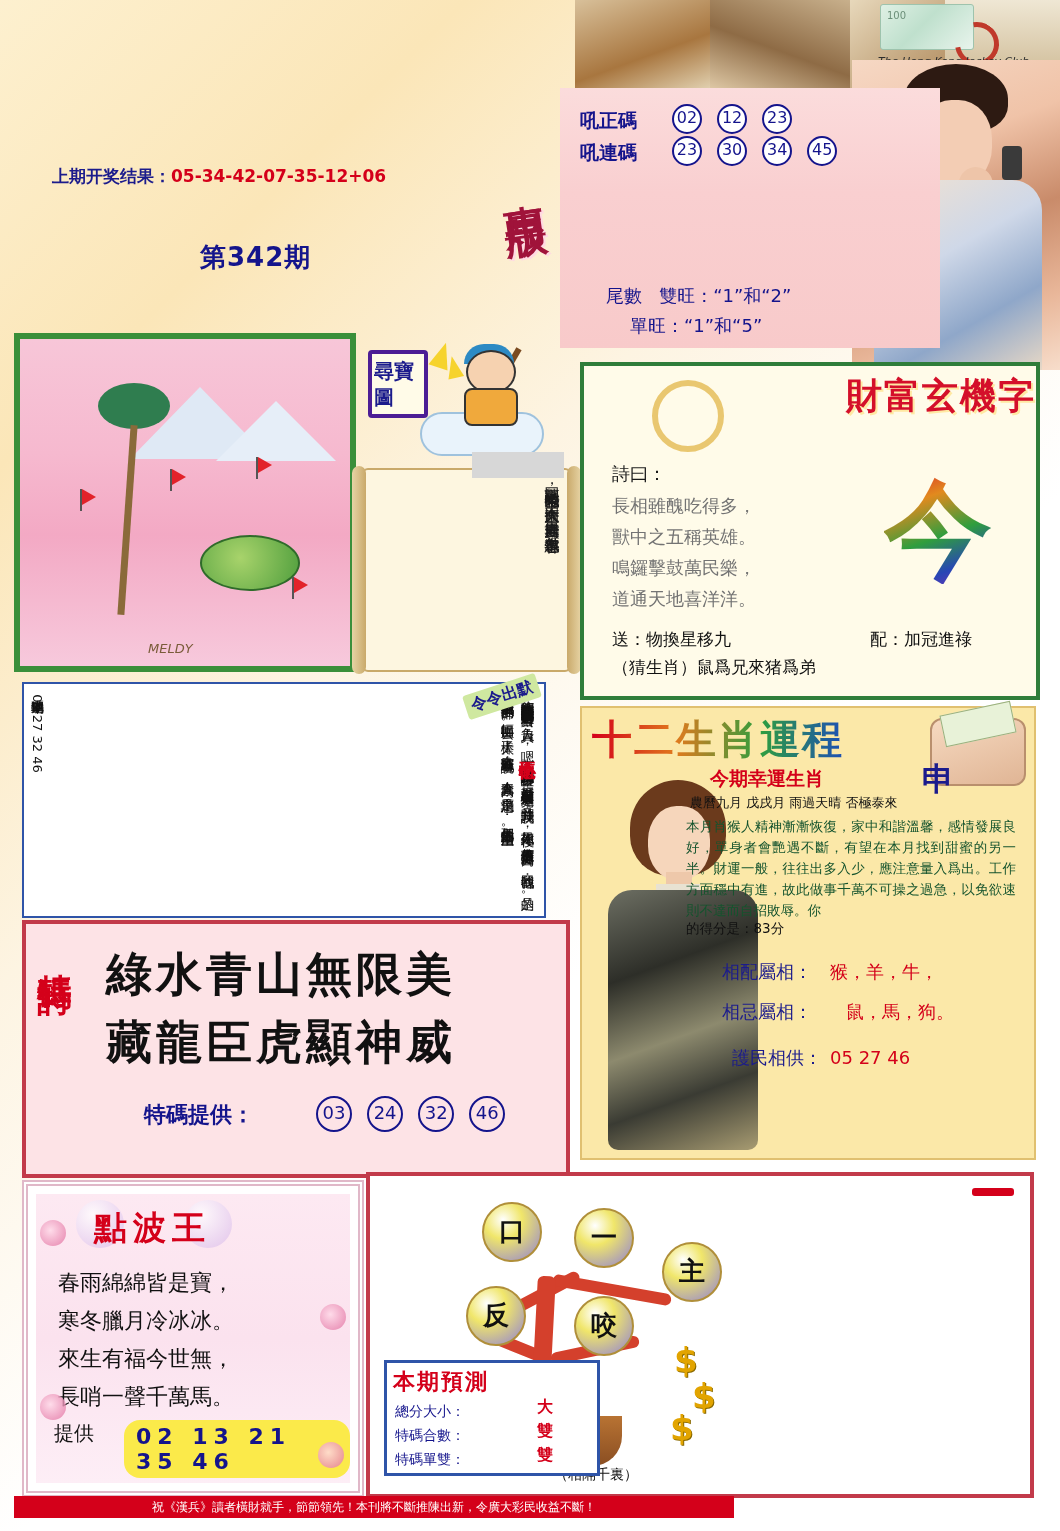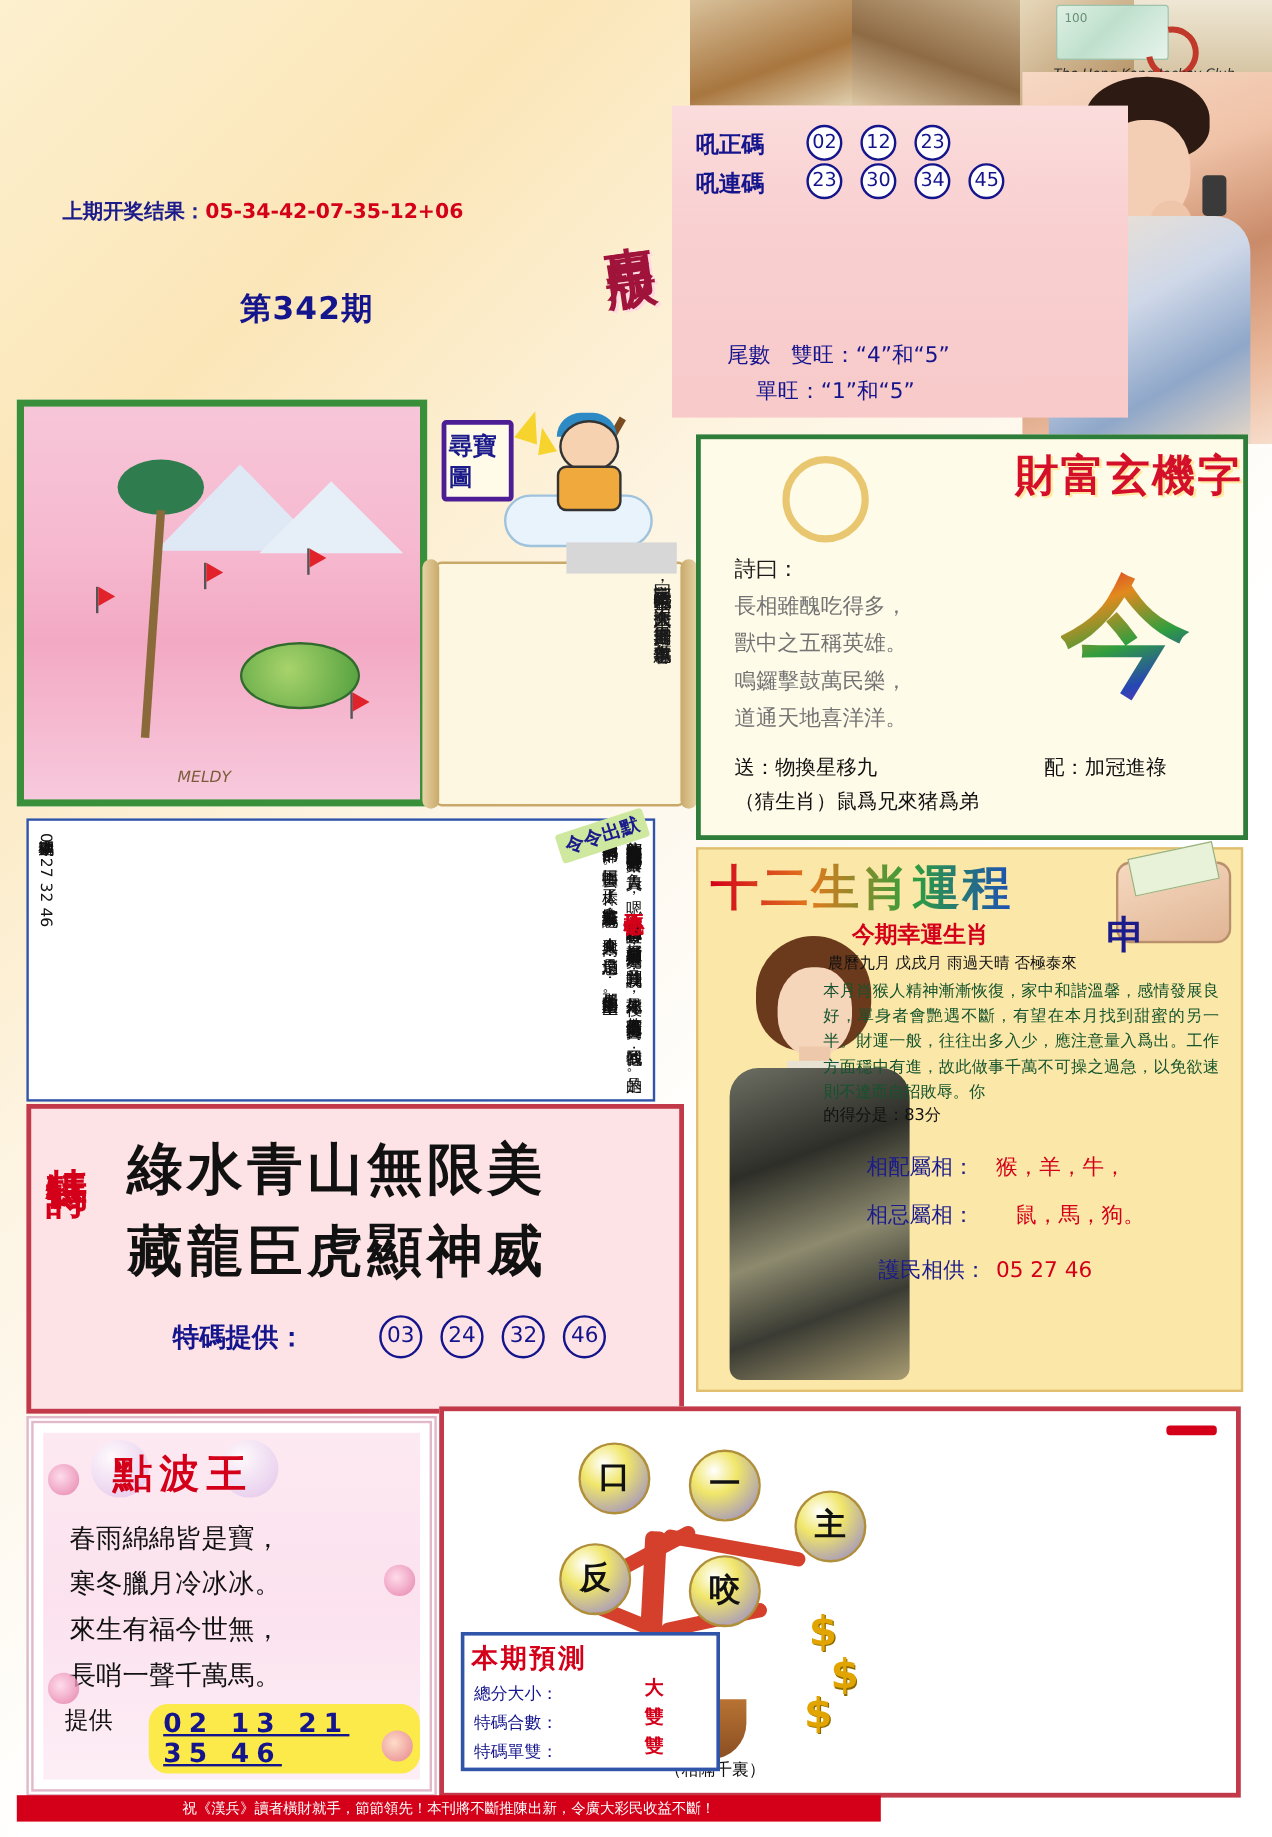--- a/index.html
+++ b/index.html
@@ -165,21 +165,21 @@
   
   #dianbo{left:22px;top:1180px;width:330px;height:305px;border:6px double #e0b8c8;background:#fff;}
   #dianbo-inner{position:absolute;left:8px;top:8px;right:8px;bottom:8px;
      background:linear-gradient(180deg,#fde9f2,#fbe2ee 50%,#fdeef6);}
   #dianbo-title{position:absolute;left:58px;top:12px;font-size:33px;font-weight:bold;color:#d4001a;letter-spacing:6px;}
   .dbball{position:absolute;width:48px;height:48px;border-radius:50%;background:radial-gradient(circle at 35% 30%,#fff,#d9b8e8);opacity:.75;}
   #dianbo-poem{position:absolute;left:22px;top:70px;font-size:22px;line-height:38px;color:#111;
      font-family:"DejaVu Serif","Liberation Serif",serif;}
   #dianbo-provide{position:absolute;left:18px;top:222px;font-size:20px;color:#111;line-height:34px;}
   #dianbo-nums{position:absolute;left:88px;top:226px;background:#fbea4a;border-radius:16px;padding:4px 12px;
-     font-size:22px;color:#14148c;font-weight:bold;letter-spacing:6px;text-decoration:underline;}
+     font-size:22px;color:#14148c;font-weight:bold;letter-spacing:6px;}
 
   
   #tree{left:366px;top:1172px;width:660px;height:318px;border:4px solid #c23a4a;background:#fff;}
   #tree-inner{position:absolute;left:4px;top:4px;right:4px;bottom:4px;background:#fff;}
   #tree-yaoqian{position:absolute;right:12px;top:8px;width:38px;padding:4px 2px;background:#d4001a;color:#fff;
      font-size:15px;writing-mode:vertical-rl;text-align:center;border-radius:3px;}
   .tball{position:absolute;width:56px;height:56px;border-radius:50%;
      background:radial-gradient(circle at 34% 28%,#fff 0%,#f0e66a 35%,#8e7fd8 100%);
      border:2px solid #b08f3a;color:#111;font-size:26px;font-weight:bold;text-align:center;line-height:54px;}
   #trunk{position:absolute;left:160px;top:96px;width:18px;height:150px;background:#d4402c;transform:rotate(3deg);border-radius:6px;}
@@ -238,21 +238,21 @@
   </div>
   <div class="pred-row" id="lbl-lm">吼連碼</div>
   <div class="abs" id="lm-balls">
     <span class="ball">23</span>
     <span class="ball">30</span>
     <span class="ball">34</span>
     <span class="ball">45</span>
   </div>
   <div class="abs" id="tail-1">
     <span>尾數</span>
-    &nbsp;&nbsp;<span>雙旺：“4”和“5”</span>
+    &nbsp;&nbsp;<span>雙旺：“1”和“2”</span>
   </div>
   <div class="abs" id="tail-2">
     <span>單旺：“1”和“5”</span>
   </div>
 </div>
 
 <div id="prev-result" class="abs nowrap">
   <span>上期开奖结果：</span><span class="nums">05-34-42-07-35-12+06</span>
 </div>
 <div id="issue" class="abs">第342期</div>

